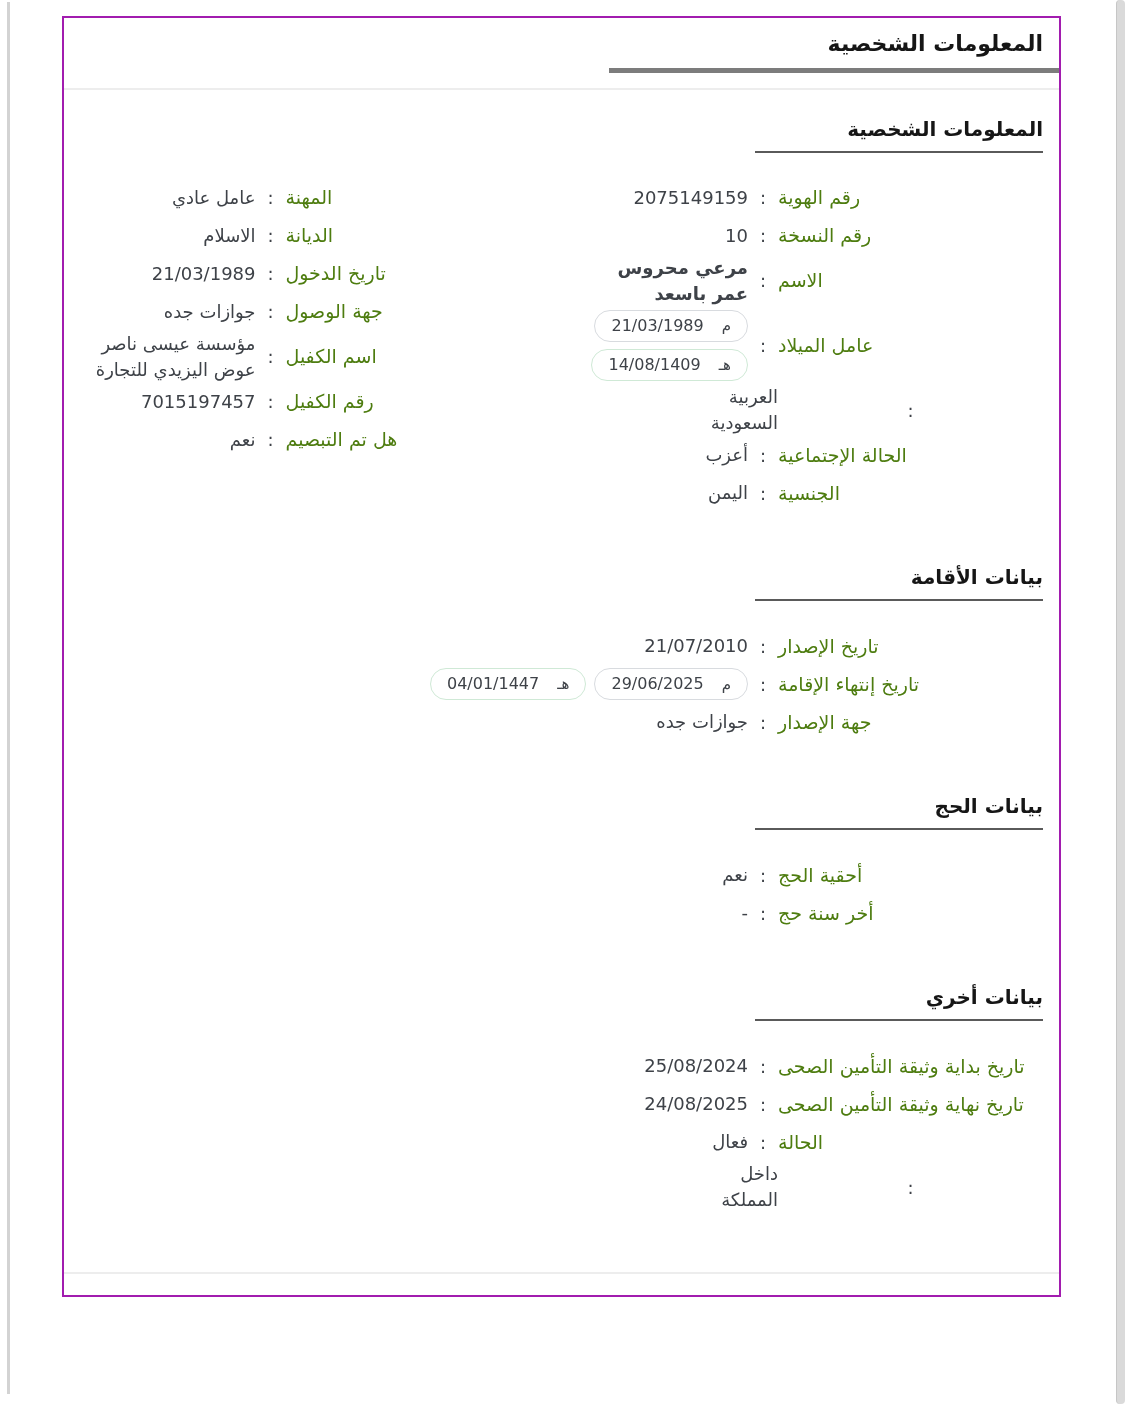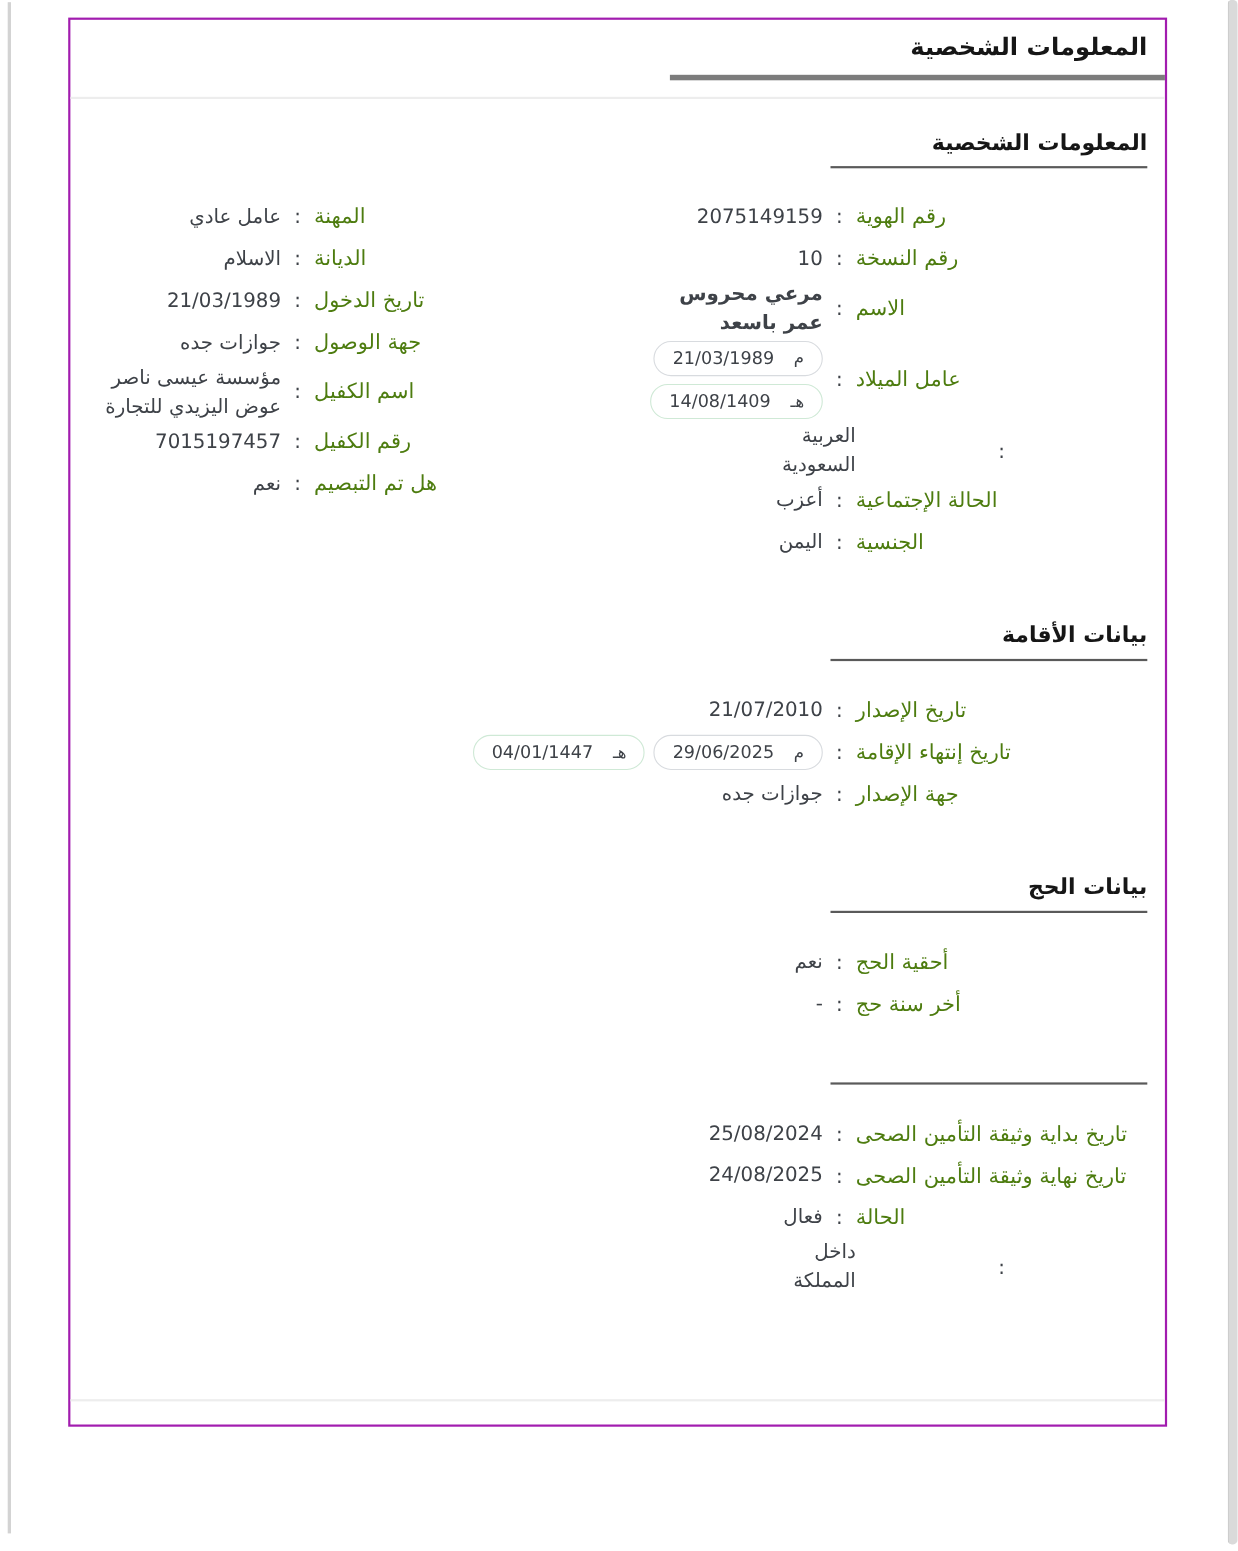--- a/index.html
+++ b/index.html
@@ -255,20 +255,21 @@
 
         <div class="frow">
           <div class="flabel">أخر سنة حج</div>
           <div class="fcolon">:</div>
           <div class="fvalue">-</div>
         </div>
       </div>
     </section>
 
     <section class="sec">
+      <h2 class="sec-h">بيانات أخري</h2>
       <div class="sec-line"></div>
 
       <div class="sec-rows">
         <div class="frow">
           <div class="flabel">تاريخ بداية وثيقة التأمين الصحى</div>
           <div class="fcolon">:</div>
           <div class="fvalue"><span class="num">25/08/2024</span></div>
         </div>
 
         <div class="frow">

